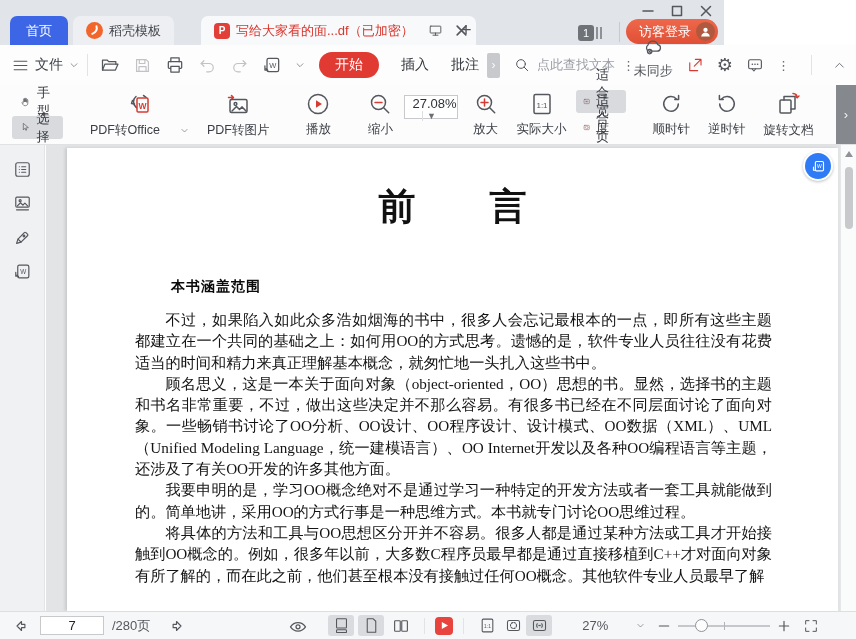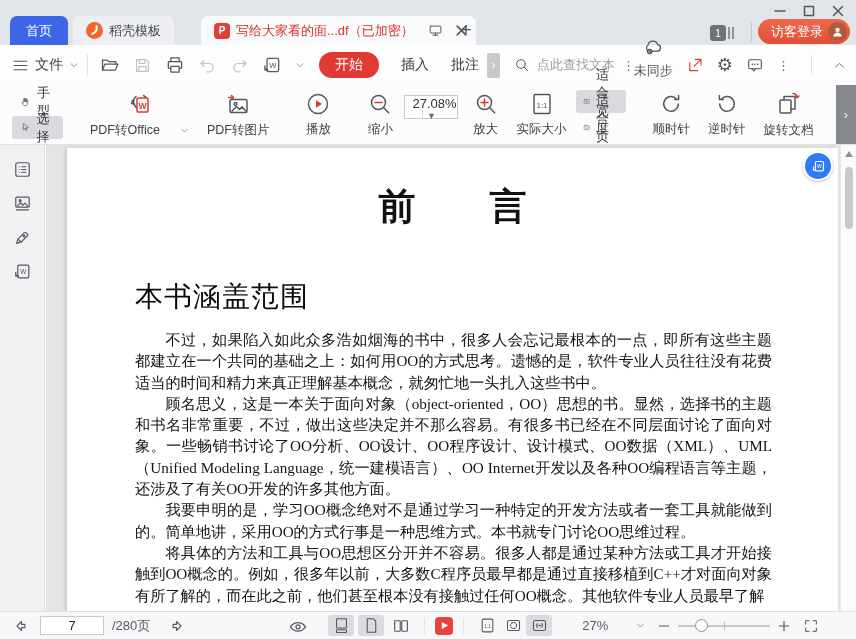--- a/index.html
+++ b/index.html
@@ -5,21 +5,21 @@
   html,body{margin:0;padding:0;background:#d4d5d7;}
   *{box-sizing:border-box;}
   .app{position:relative;width:856px;height:639px;overflow:hidden;background:#fff;
        font-family:"Liberation Sans","DejaVu Sans",sans-serif;color:#3f4247;
        -webkit-font-smoothing:antialiased;}
   svg.ic{fill:none;stroke:#54575c;stroke-width:1.5;stroke-linecap:round;stroke-linejoin:round;display:block;}
   .dis{opacity:.35;}
   .vdiv{width:1px;background:#e2e3e6;align-self:center;}
 
   
-  .tabbar{position:absolute;left:0;top:0;width:856px;height:45px;background:#e1e4e8;}
+  .tabbar{position:absolute;left:0;top:0;width:724px;height:45px;background:#e1e4e8;}
   .winctl{position:absolute;top:5px;right:12px;display:flex;gap:17px;align-items:center;}
   .tabs{position:absolute;left:10px;bottom:0;display:flex;align-items:flex-end;}
   .tab{height:29px;display:flex;align-items:center;border-radius:7px 7px 0 0;padding:0 13px;font-size:13px;gap:6px;white-space:nowrap;}
   .tab.home{background:#3c66e6;color:#fff;width:58px;justify-content:center;}
   .tab.docer{background:#edeff2;color:#41444b;margin-left:5px;}
   .tab.doc{background:#f8f9fa;color:#d9342c;margin-left:27px;padding-right:8px;}
   .docer-ic{width:17px;height:17px;border-radius:50%;background:#f2662b;position:relative;flex:none;}
   .pdf-ic{width:16px;height:16px;border-radius:4px;background:#e23f38;color:#fff;font-size:10px;font-weight:bold;
           display:flex;align-items:center;justify-content:center;flex:none;}
   .plusbtn{position:absolute;left:455px;bottom:4px;width:22px;height:22px;font-size:19px;color:#53565b;
@@ -72,21 +72,21 @@
              display:flex;align-items:center;justify-content:center;font-size:13px;}
 
   
   .sidebar{position:absolute;left:0;top:145px;width:45px;bottom:28px;background:#f0f1f3;border-right:1px solid #e3e4e6;
            display:flex;flex-direction:column;align-items:center;padding-top:15px;gap:15px;}
   .docwrap{position:absolute;left:46px;top:145px;right:16px;bottom:28px;background:#e3e4e6;}
   .page{position:absolute;left:21px;top:3px;right:2px;bottom:0;background:#fff;box-shadow:-2px 0 3px rgba(0,0,0,.12);
         overflow:hidden;}
   .doc-title{margin-top:34px;text-align:center;font-family:"Liberation Serif","DejaVu Serif",serif;
              font-size:37px;font-weight:bold;color:#111;}
-  .doc-heading{margin:46px 0 0 68px;font-size:28px;font-weight:normal;color:#0a0a0a;letter-spacing:1px;}
+  .doc-heading{margin:46px 0 0 104px;font-size:14px;font-weight:bold;color:#0a0a0a;letter-spacing:1px;}
   .doc-body{margin:13px 0 0 68px;width:637px;font-family:"Liberation Serif","DejaVu Serif",serif;
             font-size:15.2px;line-height:21.3px;color:#141414;text-align:justify;}
   .doc-body p{margin:0;text-indent:2em;}
   .floatbtn{position:absolute;right:7px;top:6px;width:30px;height:30px;border-radius:50%;background:#fff;
             box-shadow:0 1px 3px rgba(0,0,0,.25);display:flex;align-items:center;justify-content:center;}
   .floatbtn .inner{width:26px;height:26px;border-radius:50%;background:#2f7bf5;display:flex;align-items:center;justify-content:center;}
   .scrollbar{position:absolute;right:0;top:145px;width:16px;bottom:28px;background:#fafbfb;border-left:1px solid #e6e7e9;}
   .sb-up{position:absolute;top:6px;left:4px;width:0;height:0;border-left:4px solid transparent;border-right:4px solid transparent;
          border-bottom:6px solid #8f9296;}
   .sb-thumb{position:absolute;top:22px;left:4px;width:8px;height:62px;border-radius:4px;background:#c7c9cc;}

